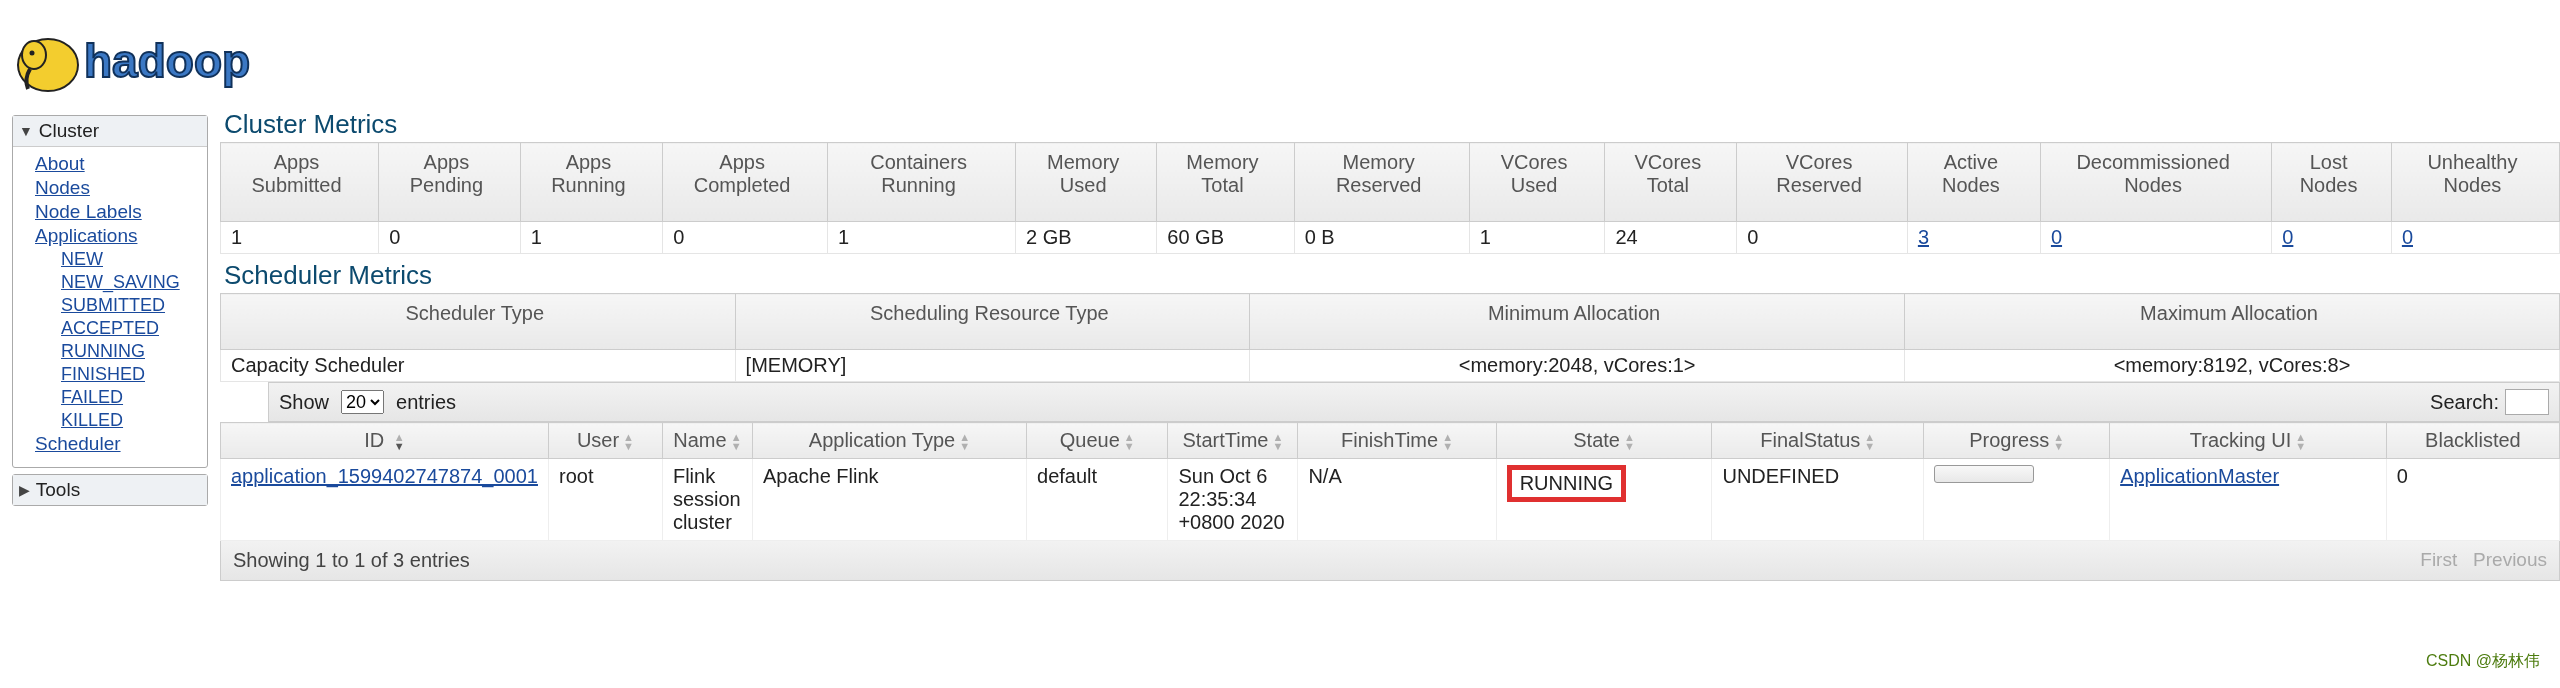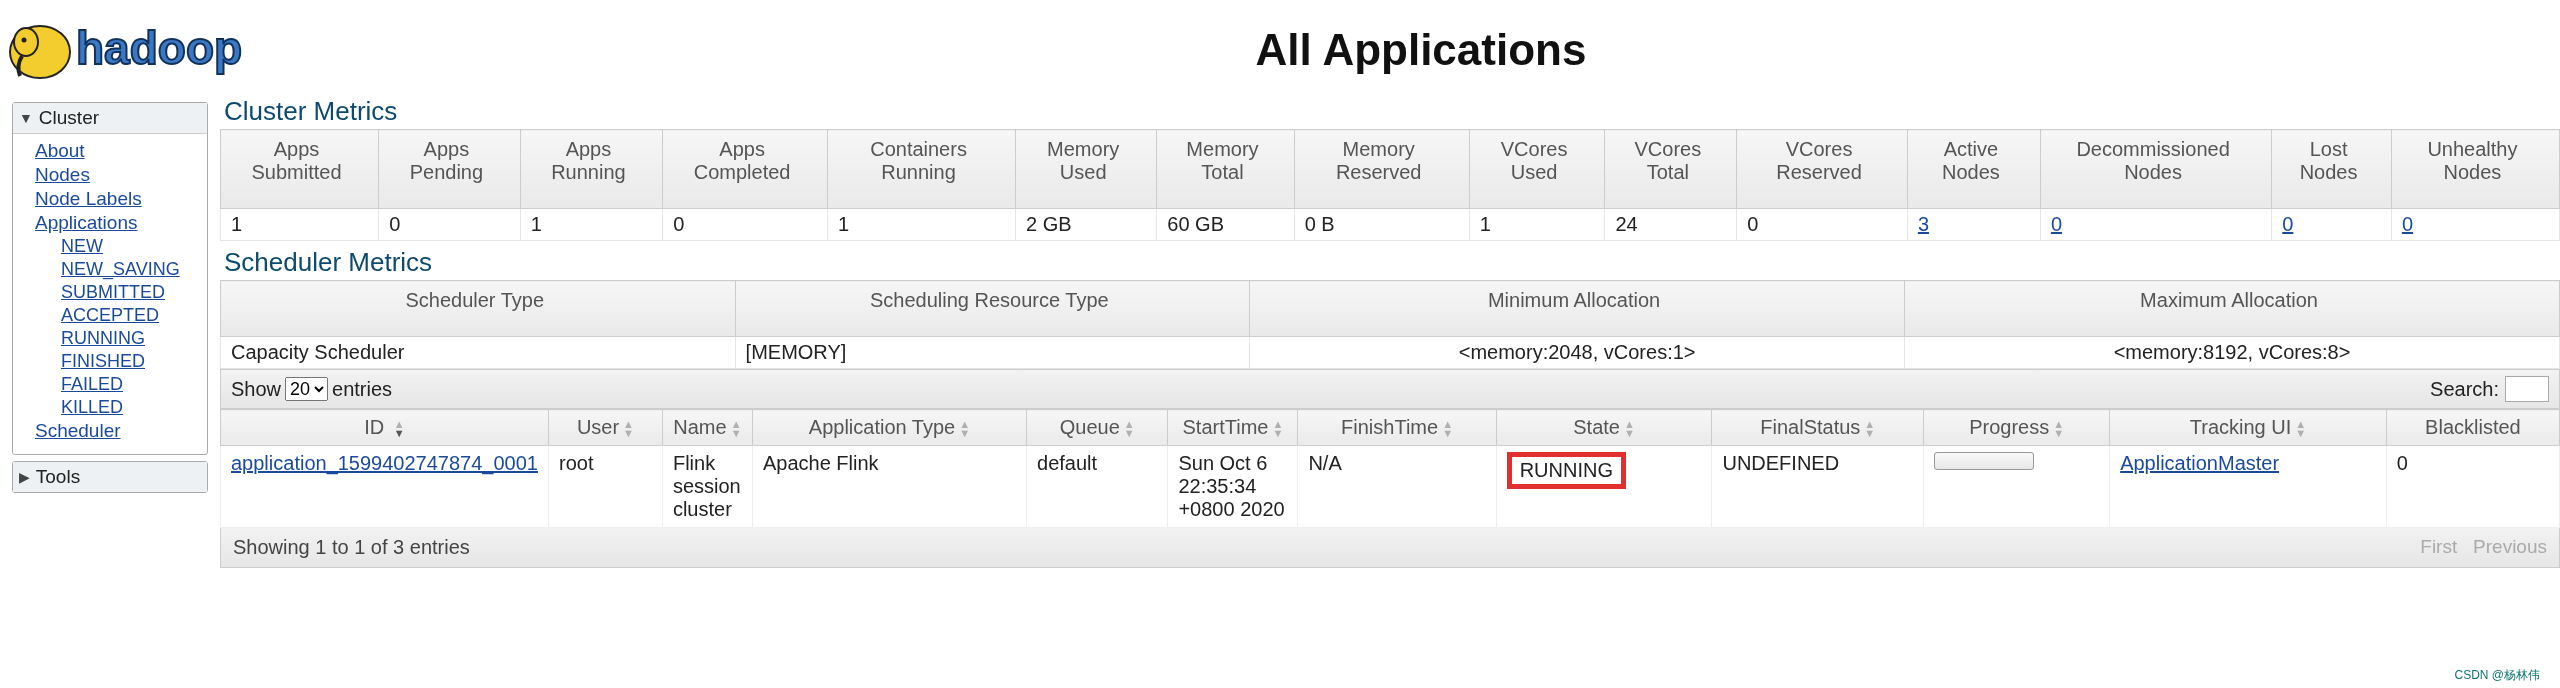--- a/index.html
+++ b/index.html
@@ -6,21 +6,21 @@
   body {
     margin: 0;
     font-family: "Segoe UI", Arial, sans-serif;
     font-size: 20px;
     color: #222;
     background: #fff;
     width: 2560px;
   }
   a { color: #1a4a9c; text-decoration: underline; cursor: pointer; }
 
-  .top { display: flex; align-items: center; padding: 10px 20px 0 2px; }
+  .top { display: flex; align-items: center; padding: 10px 20px 0 10px; margin-top: 13px; }
   .logo { width: 300px; height: 80px; display:flex; align-items:center; gap:4px; }
   .title {
     flex: 1; text-align: center;
     font-size: 44px; font-weight: 700; color: #111;
   }
 
   .layout { display: flex; align-items: flex-start; }
   .sidebar {
     width: 196px; margin: 6px 6px 0 12px;
     font-size: 19px;
@@ -49,21 +49,21 @@
     border: 1px solid #ccc; padding: 8px 16px 24px 10px;
     font-weight: 400; color:#555; text-align:center; vertical-align: top;
   }
   table.grid td {
     border: 1px solid #e5e5e5; padding: 4px 10px; text-align:left;
   }
 
   .entries-bar {
     background: linear-gradient(#f2f2f2,#e6e6e6);
     border: 1px solid #ccc; padding: 6px 10px;
-    display:flex; align-items:center; gap:4px; font-size:20px;
+    display:flex; align-items:center; gap:12px; font-size:20px;margin-left:48px;
   }
   .entries-bar select { font-size: 18px; }
   .entries-bar .search { margin-left:auto; display:flex; align-items:center; gap:6px; }
   .entries-bar .search input { width: 44px; height: 26px; border:1px solid #aaa; }
 
   table.data {
     border-collapse: collapse; width:100%; font-size: 20px;
   }
   table.data th {
     background: linear-gradient(#f6f6f6,#eaeaea);
@@ -83,38 +83,37 @@
   }
 
   .footer-bar {
     background: linear-gradient(#f2f2f2,#e6e6e6);
     border: 1px solid #ccc; border-top:none;
     padding: 8px 12px; display:flex; font-size:20px; color:#444;
   }
   .footer-bar .info { flex:1; }
   .footer-bar .pager { color:#aaa; font-size:19px; text-align:right; }
 
-  .watermark { position:absolute; right:20px; bottom:4px; color:#0f766e; font-size:12px; }
+  .watermark { position:absolute; right:20px; bottom:16px; color:#4d7c0f; font-size:16px; }
 </style>
 </head>
 <body>
 
 <div class="top">
   <div class="logo">
     <svg width="300" height="76" viewBox="0 0 300 76">
 
       <ellipse cx="38" cy="40" rx="30" ry="26" fill="#f3cd2e" stroke="#222" stroke-width="2"></ellipse>
       <ellipse cx="24" cy="30" rx="12" ry="14" fill="#f3cd2e" stroke="#222" stroke-width="2"></ellipse>
       <circle cx="22" cy="28" r="2.5" fill="#222"></circle>
       <path d="M20 44 q-6 10 -2 20" fill="none" stroke="#222" stroke-width="4"></path>
 
       <text x="74" y="52" font-family="Arial Black, Arial" font-size="46" font-weight="900" fill="#3b78c4" stroke="#10315a" stroke-width="2">hadoop</text>
     </svg>
   </div>
-  <div class="title">All Applications</div>
 </div>
 
 <div class="layout">
 
   <div class="sidebar">
     <div class="side-box">
       <div class="side-head">
         <span class="arrow">▼</span>
         <span>Cluster</span>
       </div>

